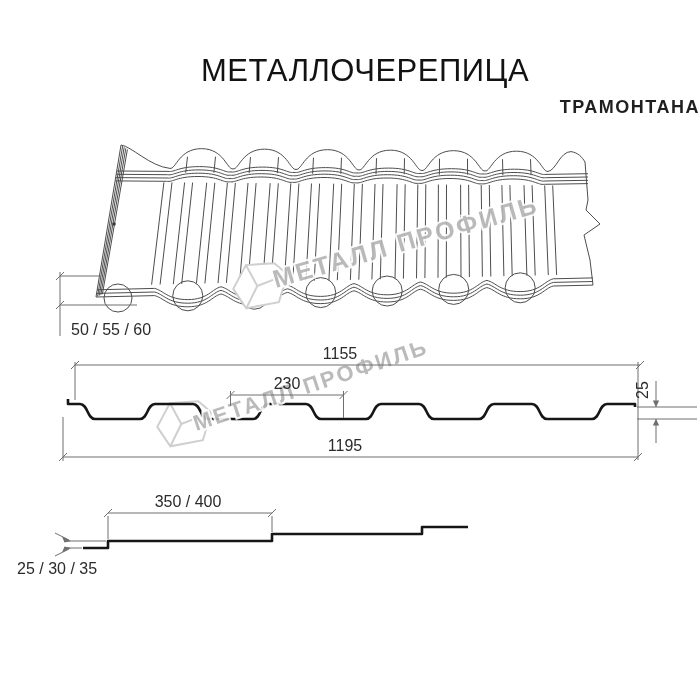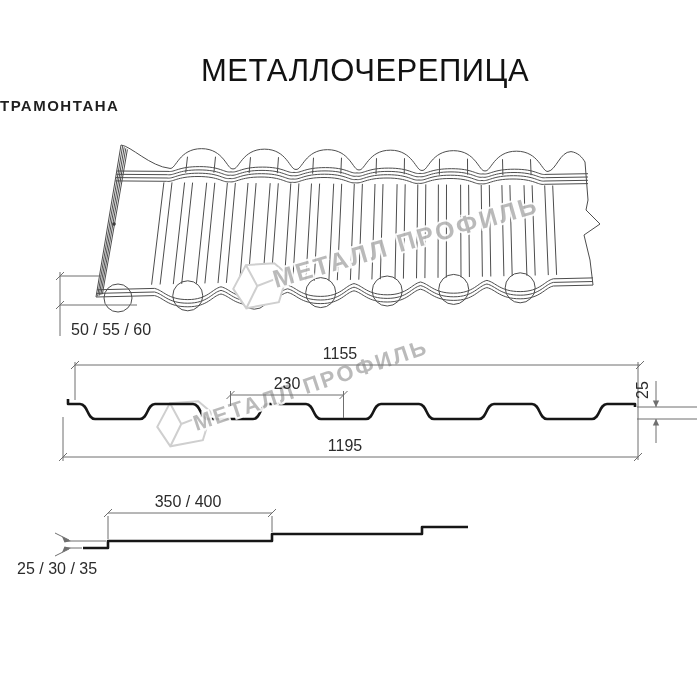--- a/index.html
+++ b/index.html
@@ -1,21 +1,21 @@
 <!DOCTYPE html>
 <html><head>
 <meta charset="utf-8">
 <style>
   html,body{margin:0;padding:0;background:#fff;}
   .page{position:relative;width:700px;height:700px;background:#ffffff;overflow:hidden;
         font-family:"Liberation Sans",sans-serif;}
   .title{position:absolute;top:53px;left:15px;width:100%;text-align:center;
          font-size:31px;font-weight:400;letter-spacing:.5px;color:#121212;}
-  .subtitle{position:absolute;top:97px;left:0;width:100%;text-align:left;
-            font-size:15px;font-weight:700;letter-spacing:1.5px;color:#1f1f1f;}
+  .subtitle{position:absolute;top:97px;left:0;width:100%;text-align:right;
+            font-size:18px;font-weight:700;letter-spacing:1.5px;color:#1f1f1f;}
   svg.dwg{position:absolute;left:0;top:0;}
   .dim-label{font-family:"Liberation Sans",sans-serif;font-size:16px;font-weight:500;fill:#2b2b2b;}
   .wm{font-family:"Liberation Sans",sans-serif;font-weight:700;fill:#b5b5b5;
       letter-spacing:2.5px;stroke:#ffffff;stroke-width:4px;paint-order:stroke;opacity:.92;
       text-anchor:middle;}
   .wm1{font-size:25px;}
   .wm2{font-size:22px;}
 </style>
 </head>
 <body>

